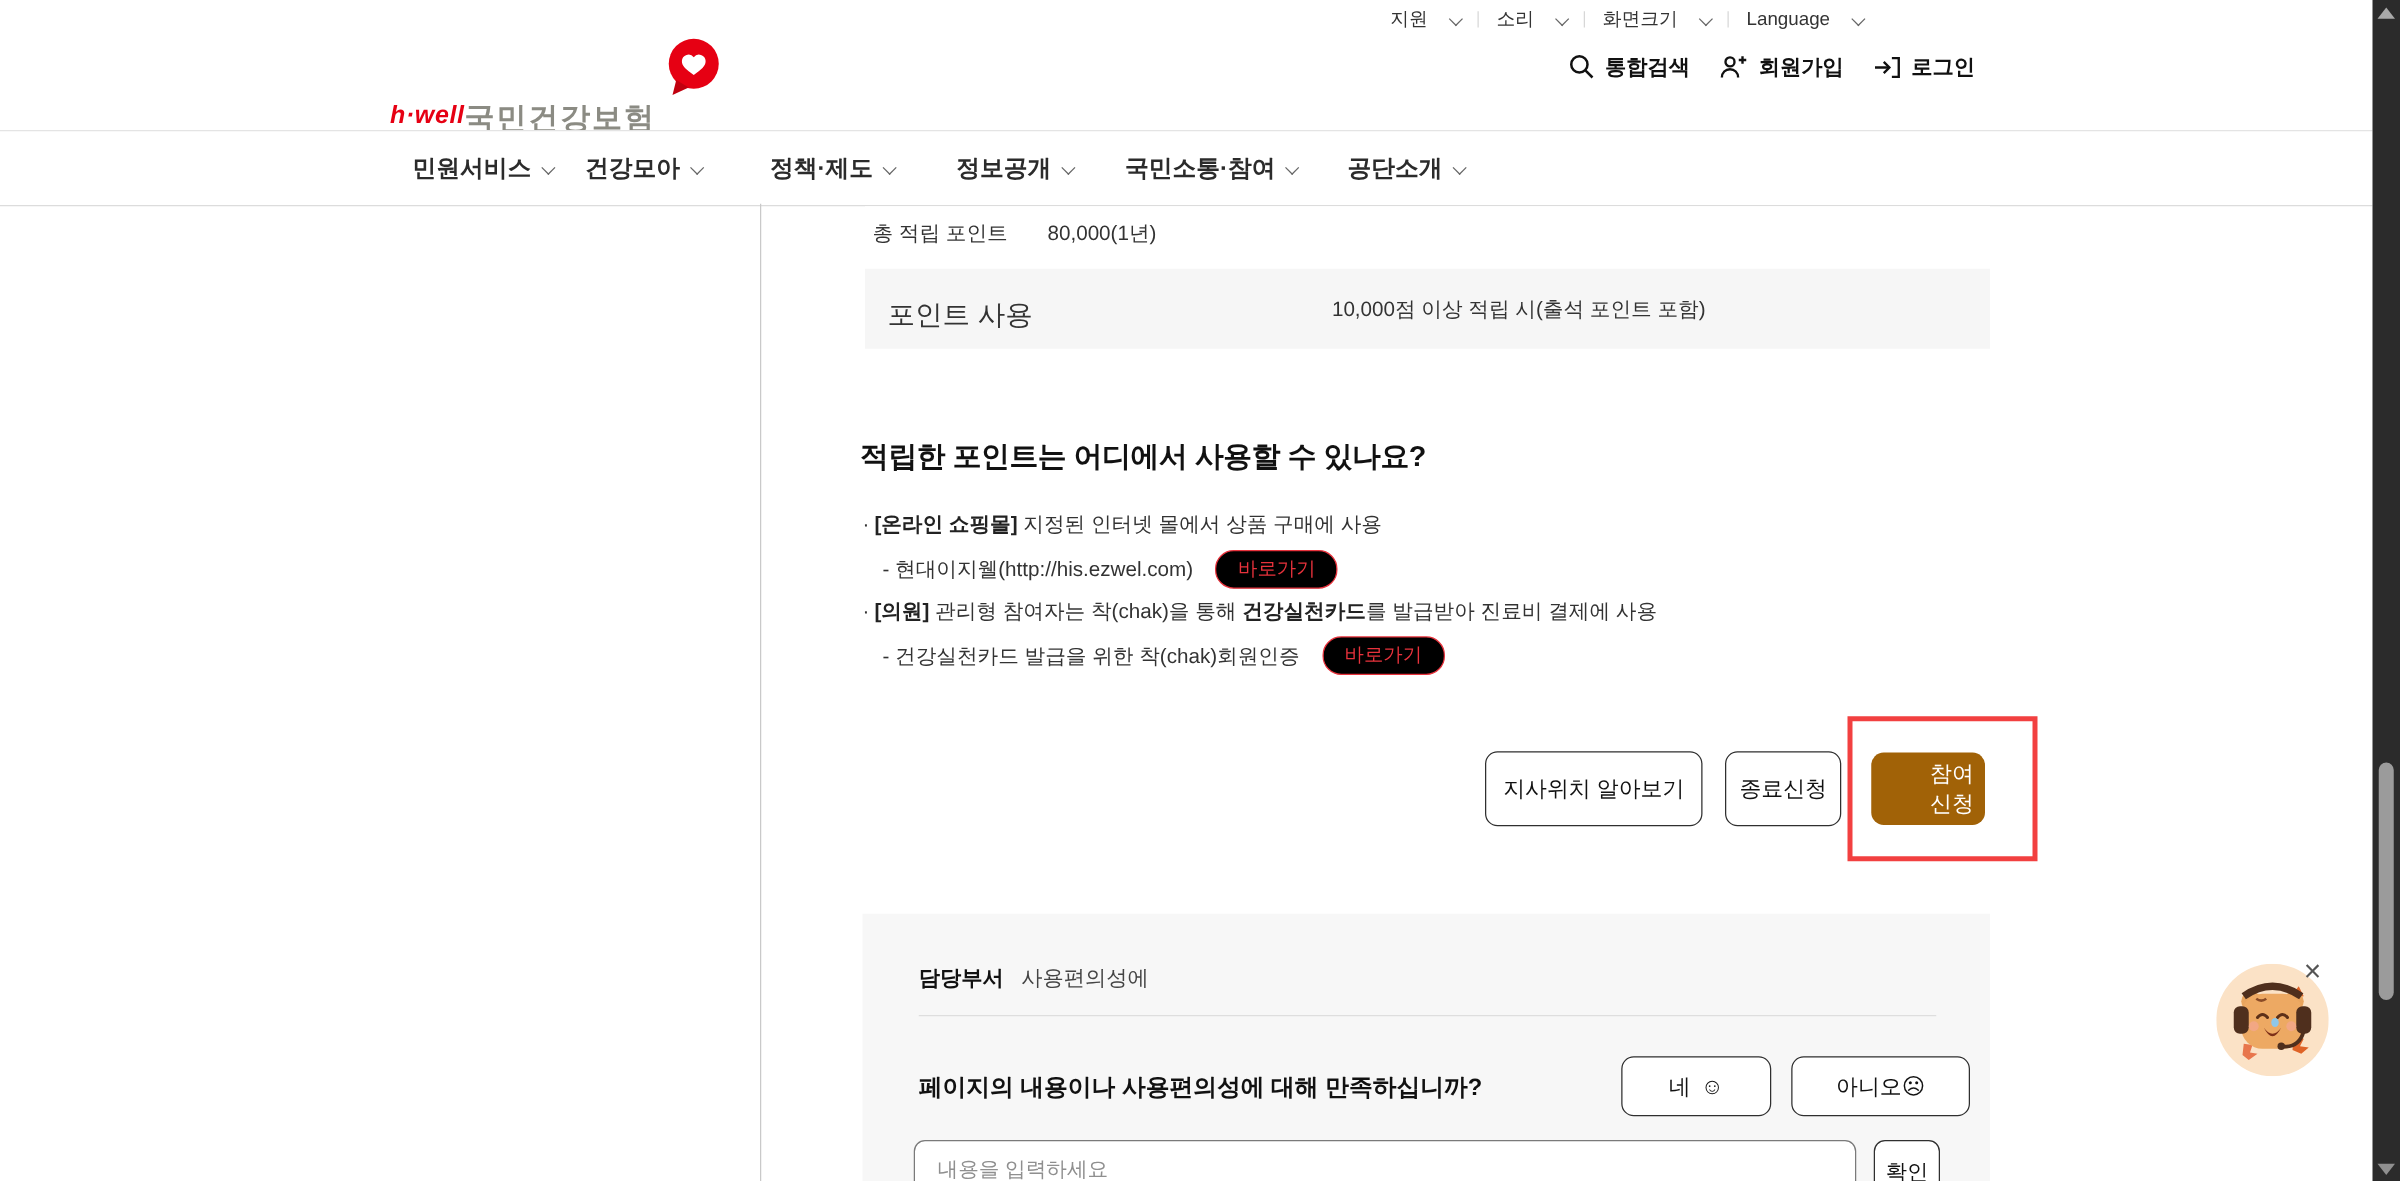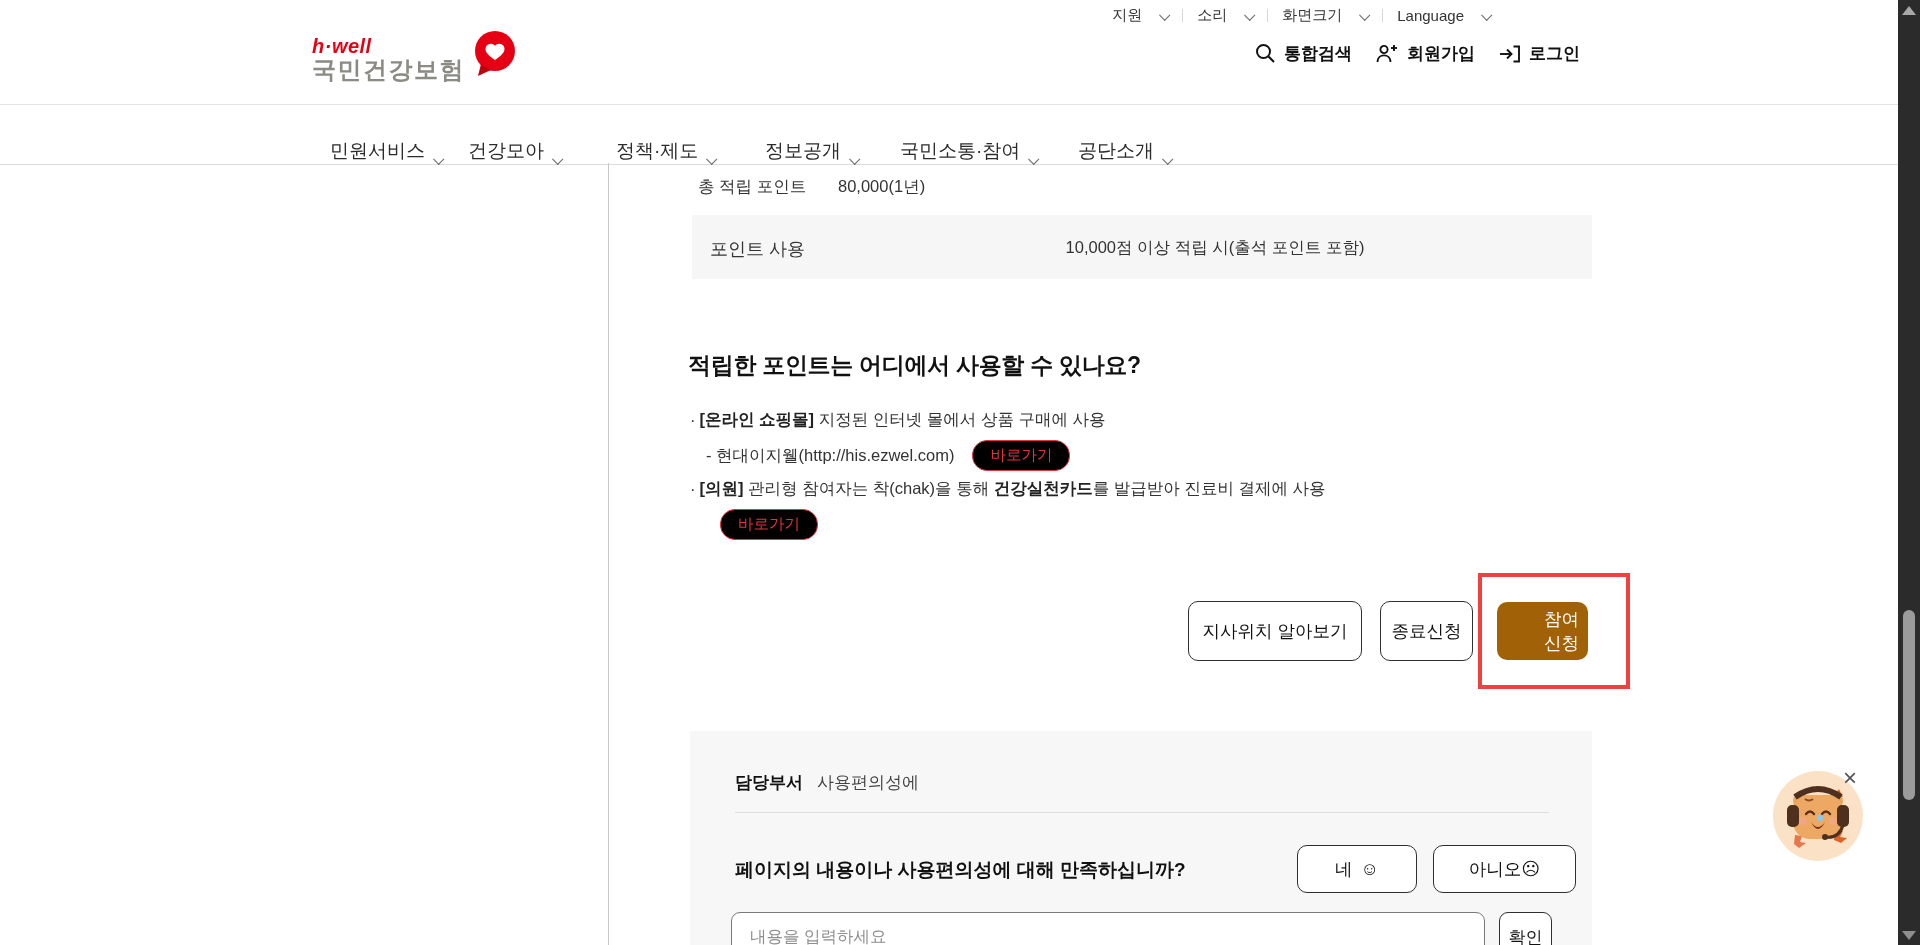--- a/index.html
+++ b/index.html
@@ -9,35 +9,35 @@
   }
   .abs{position:absolute;}
   .row{display:flex;align-items:center;}
   
   .utility{top:6px;right:430px;gap:14px;font-size:15px;color:#333;}
   .utility .uitem{display:flex;align-items:center;gap:18px;cursor:pointer;}
   .sep{width:1px;height:13px;background:#d7d7d7;}
   .chev{display:inline-block;width:7px;height:7px;border-right:1.6px solid #666;border-bottom:1.6px solid #666;transform:rotate(45deg) translateY(-1px);}
   
   .logo{left:312px;top:30px;display:flex;align-items:flex-start;gap:6px;cursor:pointer;}
-  .logo-text{display:flex;flex-direction:column;line-height:1.05;padding-top:6px;}
+  .logo-text{display:flex;line-height:1.05;padding-top:6px;margin-top:46px;}
   .logo-hwell{color:#e60013;font-style:italic;font-weight:bold;font-size:20px;letter-spacing:.5px;}
   .logo-kor{color:#8b8b83;font-weight:bold;font-size:24px;letter-spacing:1.5px;}
   .hdr-actions{top:42px;right:340px;gap:24px;font-size:17px;font-weight:bold;color:#111;}
   .hdr-actions .hitem{display:flex;align-items:center;gap:8px;cursor:pointer;}
   
   .nav{left:0;top:104px;width:1898px;height:59px;border-top:1px solid #e4e4e4;border-bottom:1px solid #dcdcdc;background:#fff;}
-  .nav-item{position:absolute;top:0;height:59px;display:flex;align-items:flex-end;gap:9px;font-size:19px;font-weight:normal;color:#2b2b2b;cursor:pointer;}
+  .nav-item{position:absolute;top:0;height:59px;display:flex;align-items:center;gap:9px;font-size:19px;font-weight:bold;color:#2b2b2b;cursor:pointer;}
   
   .vdivider{left:608px;top:163px;width:1px;height:782px;background:#c9c9c9;}
   .trow1{left:692px;top:165px;width:900px;height:50px;background:#fff;}
   .trow1 .lbl{position:absolute;left:6px;top:11px;font-size:16.5px;color:#333;}
   .trow1 .val{position:absolute;left:146px;top:11px;font-size:16.5px;color:#333;}
   .trow2{left:692px;top:215px;width:900px;height:64px;background:#f6f6f6;}
-  .trow2 .lbl{position:absolute;left:18px;top:22px;font-size:18px;color:#333;}
+  .trow2 .lbl{position:absolute;left:18px;top:22px;font-size:22px;color:#333;}
   .trow2 .val{position:absolute;left:146px;top:22px;width:754px;text-align:center;font-size:16.5px;color:#333;}
   .h2{left:688px;top:350px;font-size:23px;font-weight:bold;color:#111;letter-spacing:-0.3px;}
   .bullet{font-size:16.5px;color:#333;display:flex;align-items:center;gap:4px;}
   .bullet b{color:#222;}
   .b1{left:690px;top:409px;}
   .s1{left:706px;top:440px;}
   .b2{left:690px;top:478px;}
   .s2{left:706px;top:509px;}
   .pill{display:inline-flex;align-items:center;justify-content:center;margin-left:14px;border:1.5px solid #e8323c;color:#e8323c;background:#000000;border-radius:15px;font-size:15.5px;padding:4px 17px;cursor:pointer;}
   
@@ -186,20 +186,21 @@
 </div>
 <div class="abs bullet s1">
   <span>- 현대이지웰(http://his.ezwel.com)</span>
   <span class="pill">바로가기</span>
 </div>
 <div class="abs bullet b2">
   <span>·</span>
   <span><b>[의원]</b><span> 관리형 참여자는 착(chak)을 통해 </span><b>건강실천카드</b><span>를 발급받아 진료비 결제에 사용</span></span>
 </div>
 <div class="abs bullet s2">
+  <span>- 건강실천카드 발급을 위한 착(chak)회원인증</span>
   <span class="pill">바로가기</span>
 </div>
 
 <button class="btn-outline btn-branch">지사위치 알아보기</button>
 <button class="btn-outline btn-end">종료신청</button>
 <button class="btn-apply">참여신청</button>
 <div class="abs highlight-box"></div>
 
 <div class="abs panel">
   <span class="dept-label">담당부서</span>

